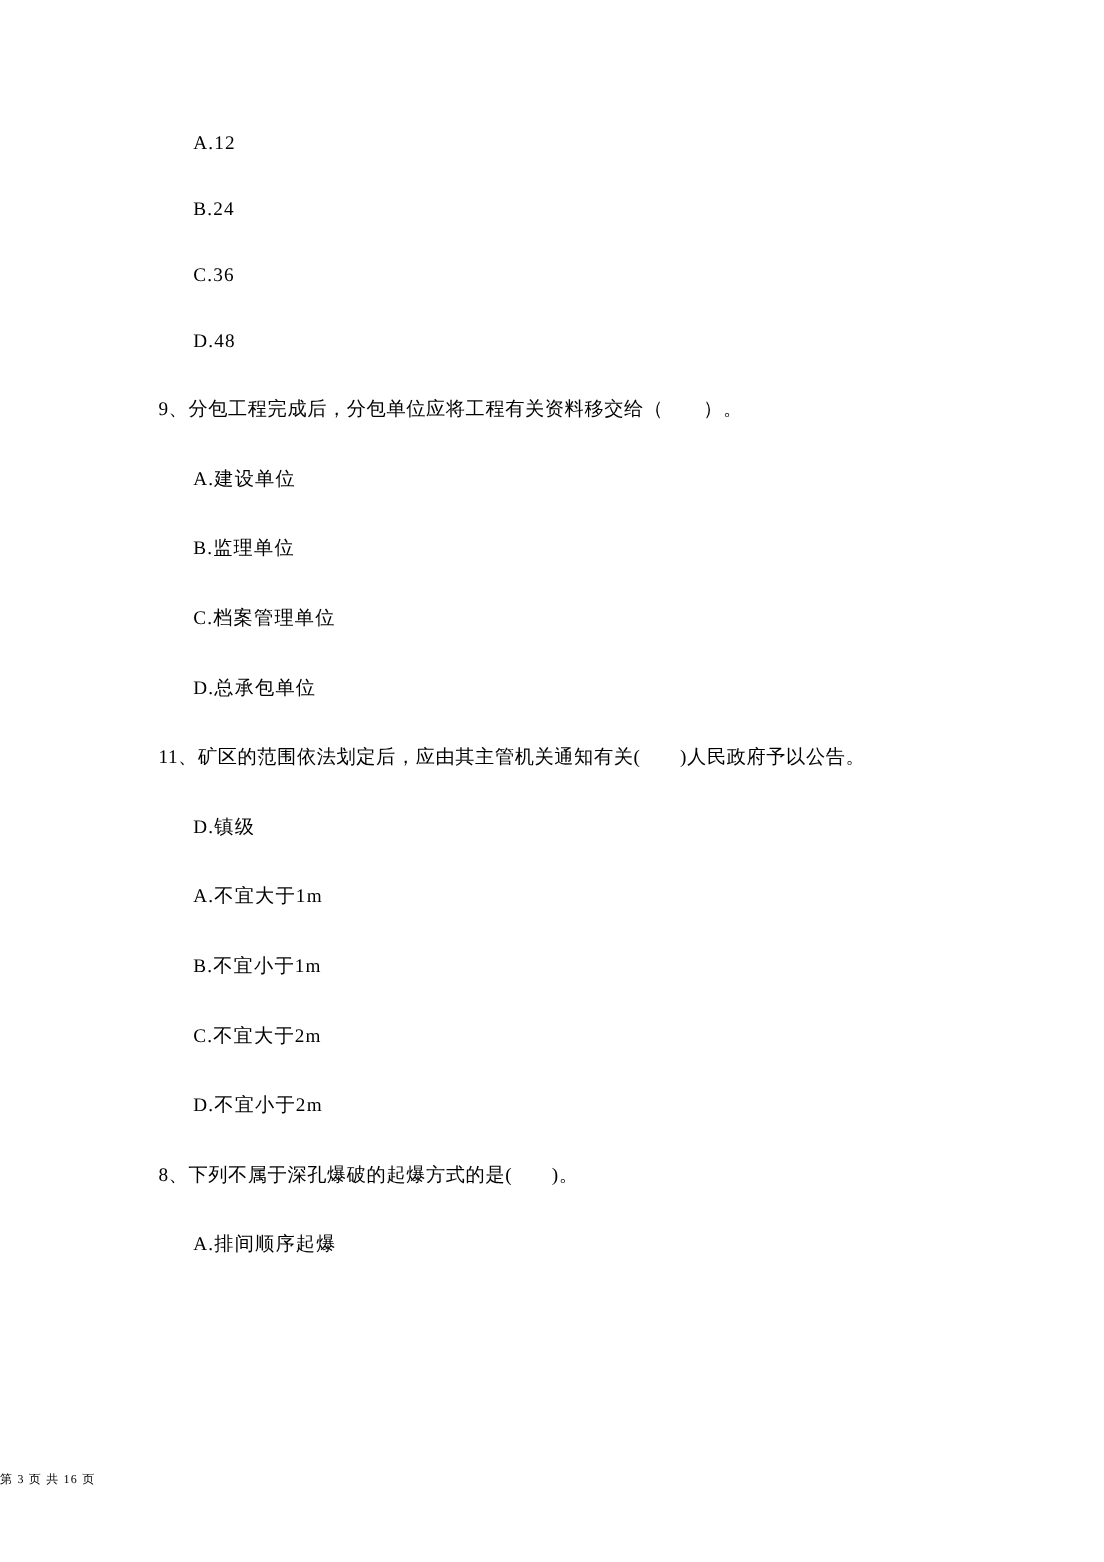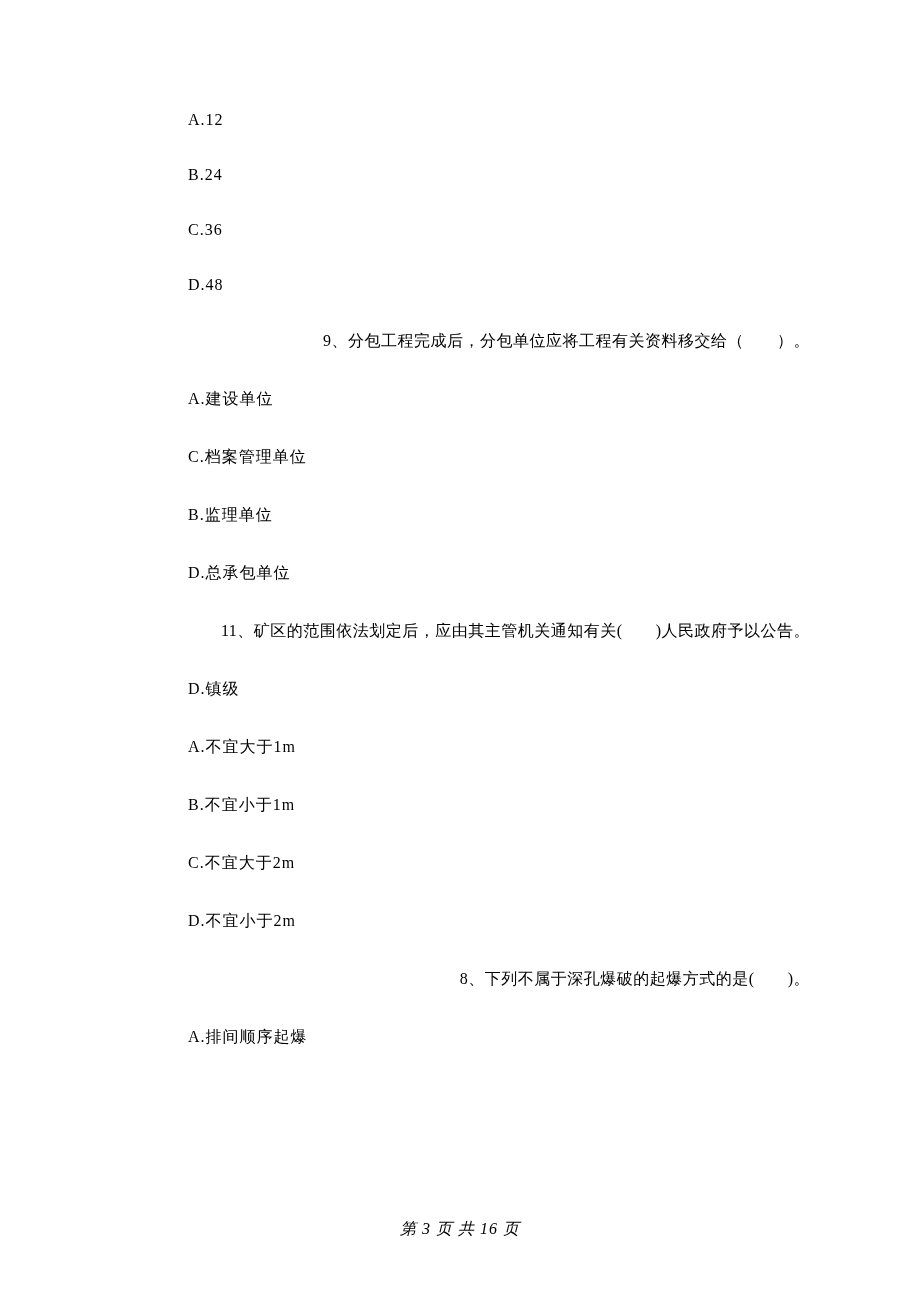--- a/index.html
+++ b/index.html
@@ -15,53 +15,51 @@
       font-size: 16px;
       color: #000000;
       position: relative;
     }
     .content {
       padding-top: 111px;
       padding-left: 132px;
       padding-right: 110px;
     }
     .option {
-      margin-left: 56px;
+      margin-left: 29px;
       margin-bottom: 37px;
       letter-spacing: 1px;
     }
     .question {
       margin-bottom: 37px;
       letter-spacing: 0.5px;
-      text-align: right;
     }
     .footer {
       position: absolute;
       bottom: 62px;
       left: 0;
       right: 0;
-      text-align: center;
-      font-size: 16px;
+      text-align: left;
+      font-size: 10px;
       letter-spacing: 1px;
-      font-style: italic;
     }
   </style>
 </head>
 <body>
 
 <div class="content">
   <div class="option">A.12</div>
   <div class="option">B.24</div>
   <div class="option">C.36</div>
   <div class="option">D.48</div>
 
   <div class="question">9、分包工程完成后，分包单位应将工程有关资料移交给（　　）。</div>
   <div class="option">A.建设单位</div>
+  <div class="option">B.监理单位</div>
   <div class="option">C.档案管理单位</div>
-  <div class="option">B.监理单位</div>
   <div class="option">D.总承包单位</div>
 
   <div class="question">11、矿区的范围依法划定后，应由其主管机关通知有关(　　)人民政府予以公告。</div>
   <div class="option">D.镇级</div>
 
   <div class="option">A.不宜大于1m</div>
   <div class="option">B.不宜小于1m</div>
   <div class="option">C.不宜大于2m</div>
   <div class="option">D.不宜小于2m</div>
 

